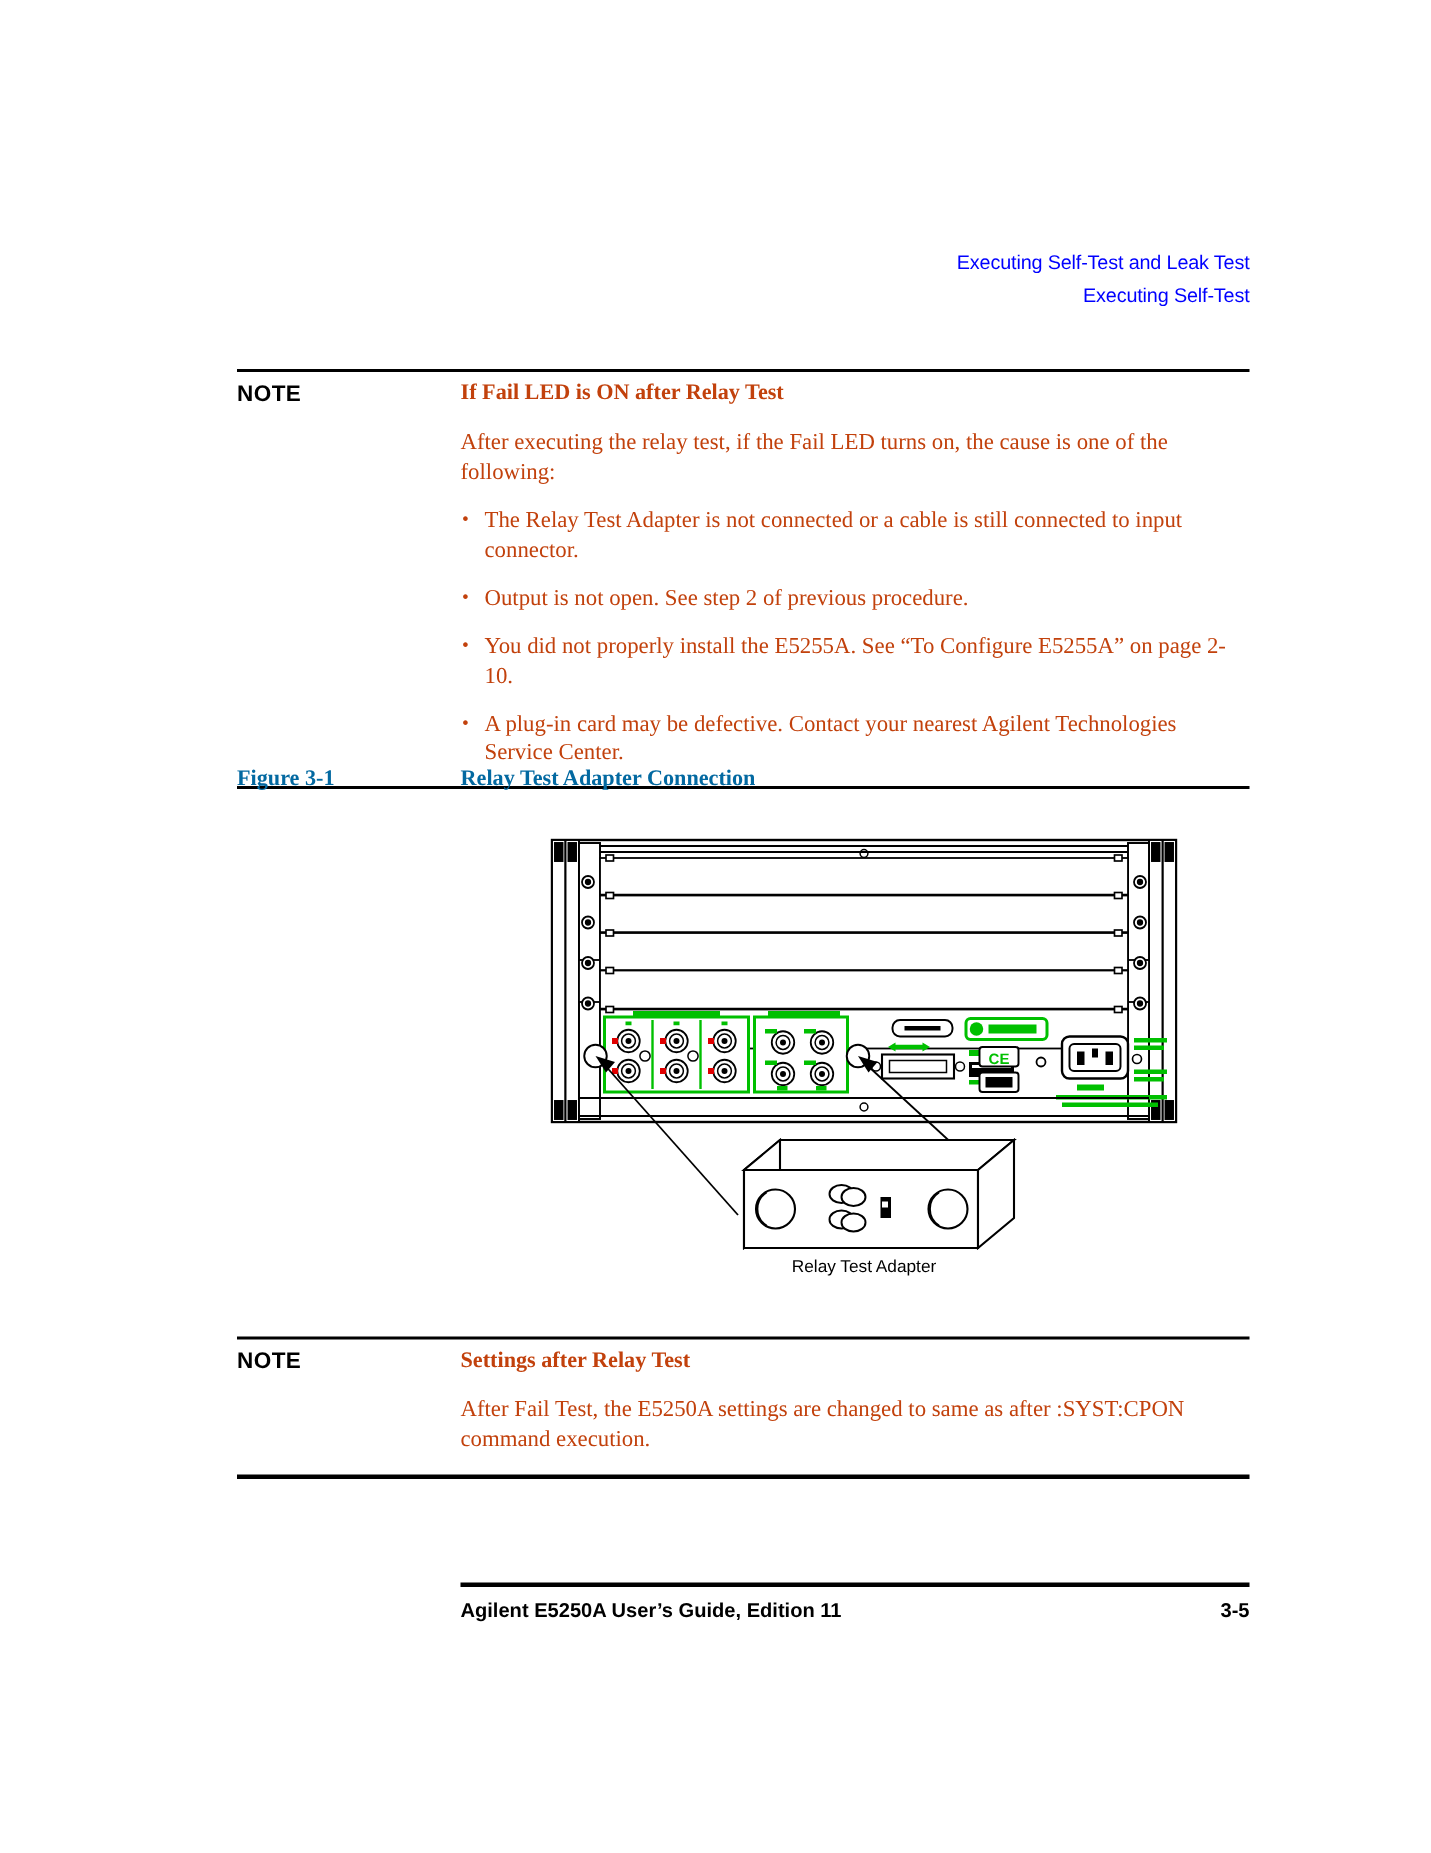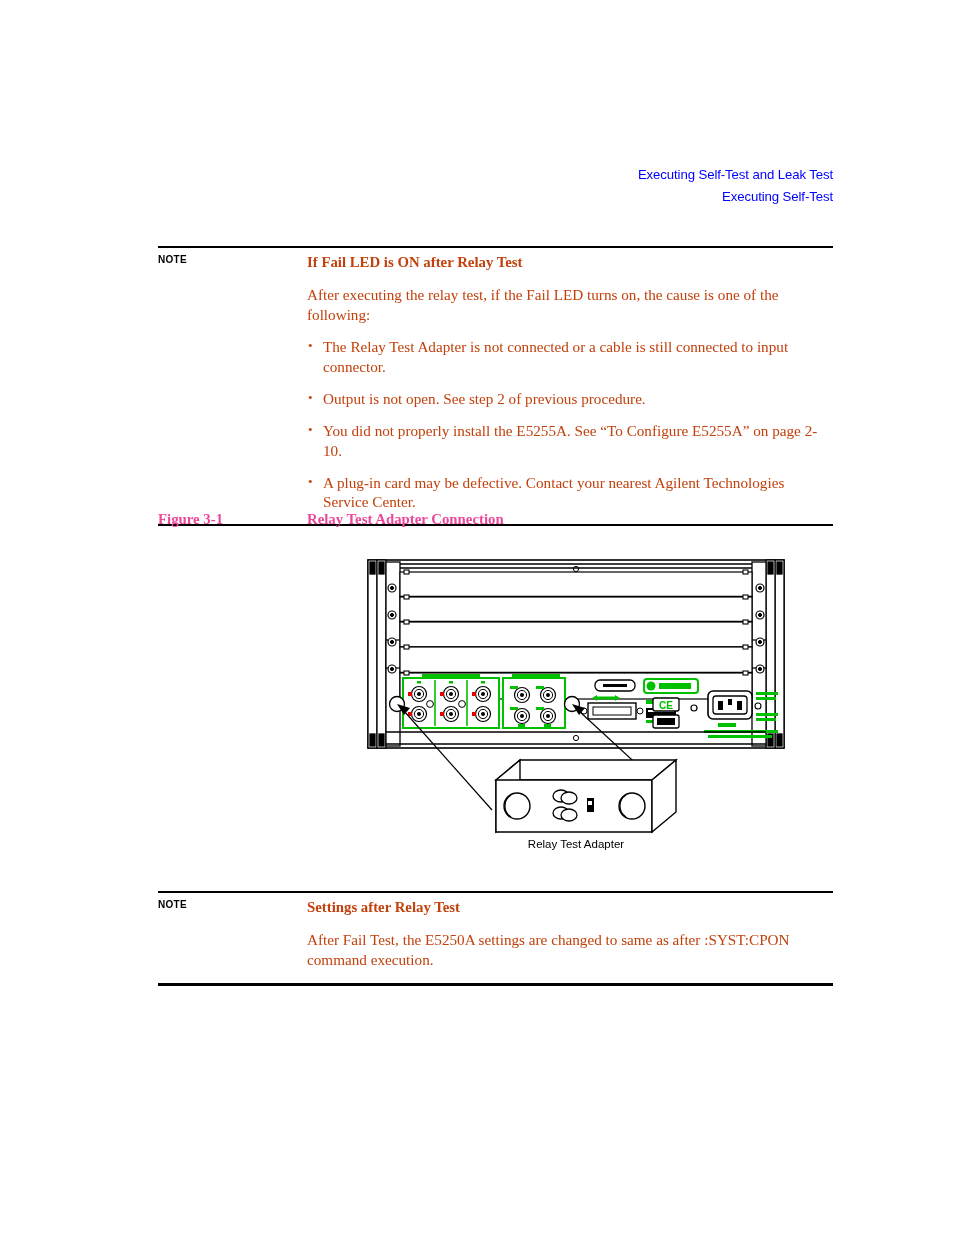--- a/index.html
+++ b/index.html
@@ -25,21 +25,21 @@
   .header div{white-space:nowrap;}
 
   
   .note-block{position:absolute;left:158px;right:121px;}
   .note-rule{height:2.4px;background:#000;}
   .note-rule.bottom{height:2.4px;background:#000;}
   .note-body{position:relative;min-height:10px;}
   .note-label{
     position:absolute;left:0;top:6px;
     font-family:"Liberation Sans", sans-serif;
-    font-weight:bold;font-size:10px;
+    font-weight:bold;font-size:15px;
     letter-spacing:0.3px;
     color:#000;
   }
   .note-content{
     margin-left:149px;
     padding-top:5px;
     font-size:15.2px;
     line-height:19.6px;
     color:#c2410c;
   }
@@ -57,21 +57,21 @@
   ul.note-list li:before{
     content:"\2022";
     position:absolute;left:1px;top:-1px;
     font-size:13px;
   }
 
   
   .figure-caption{
     position:absolute;left:158px;right:121px;top:511px;
     font-weight:bold;font-size:14.8px;
-    color:#ec4899;
+    color:#0369a1;
   }
   .figure-caption .fignum{display:inline-block;width:149px;}
 
   
   .figure{position:absolute;left:360px;top:548px;width:440px;height:310px;}
   .figure svg{display:block;}
 
   
   .footer{position:absolute;left:307px;right:121px;top:1055px;}
   .footer-rule{height:2.6px;background:#000;}
@@ -387,14 +387,21 @@
     <div class="note-body">
       <div class="note-label">NOTE</div>
       <div class="note-content">
         <p class="note-title">Settings after Relay Test</p>
         <p class="note-para">After Fail Test, the E5250A settings are changed to same as after :SYST:CPON command execution.</p>
       </div>
     </div>
     <div class="note-rule bottom" style="margin-top:14px;"></div>
   </div>
 
+  <div class="footer">
+    <div class="footer-rule"></div>
+    <div class="footer-row">
+      <span>Agilent E5250A User’s Guide, Edition 11</span>
+      <span>3-5</span>
+    </div>
+  </div>
 
 </div>
 
 </body></html>

